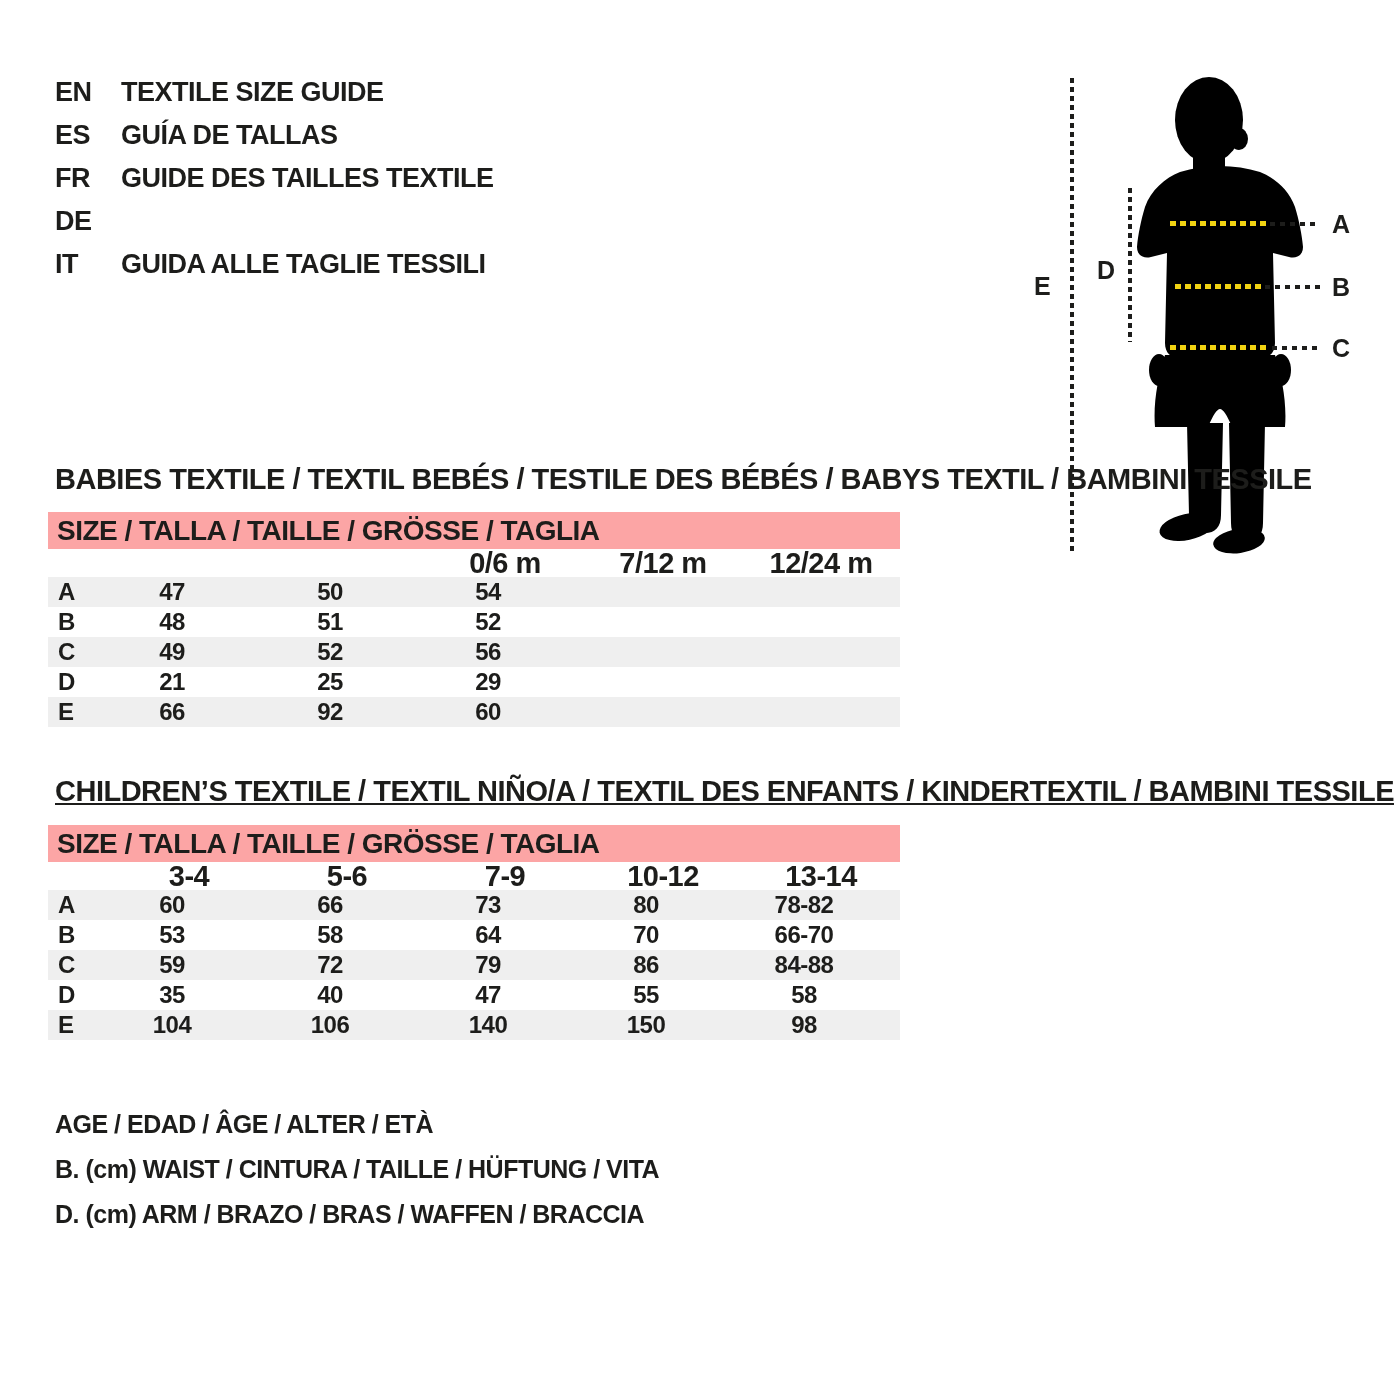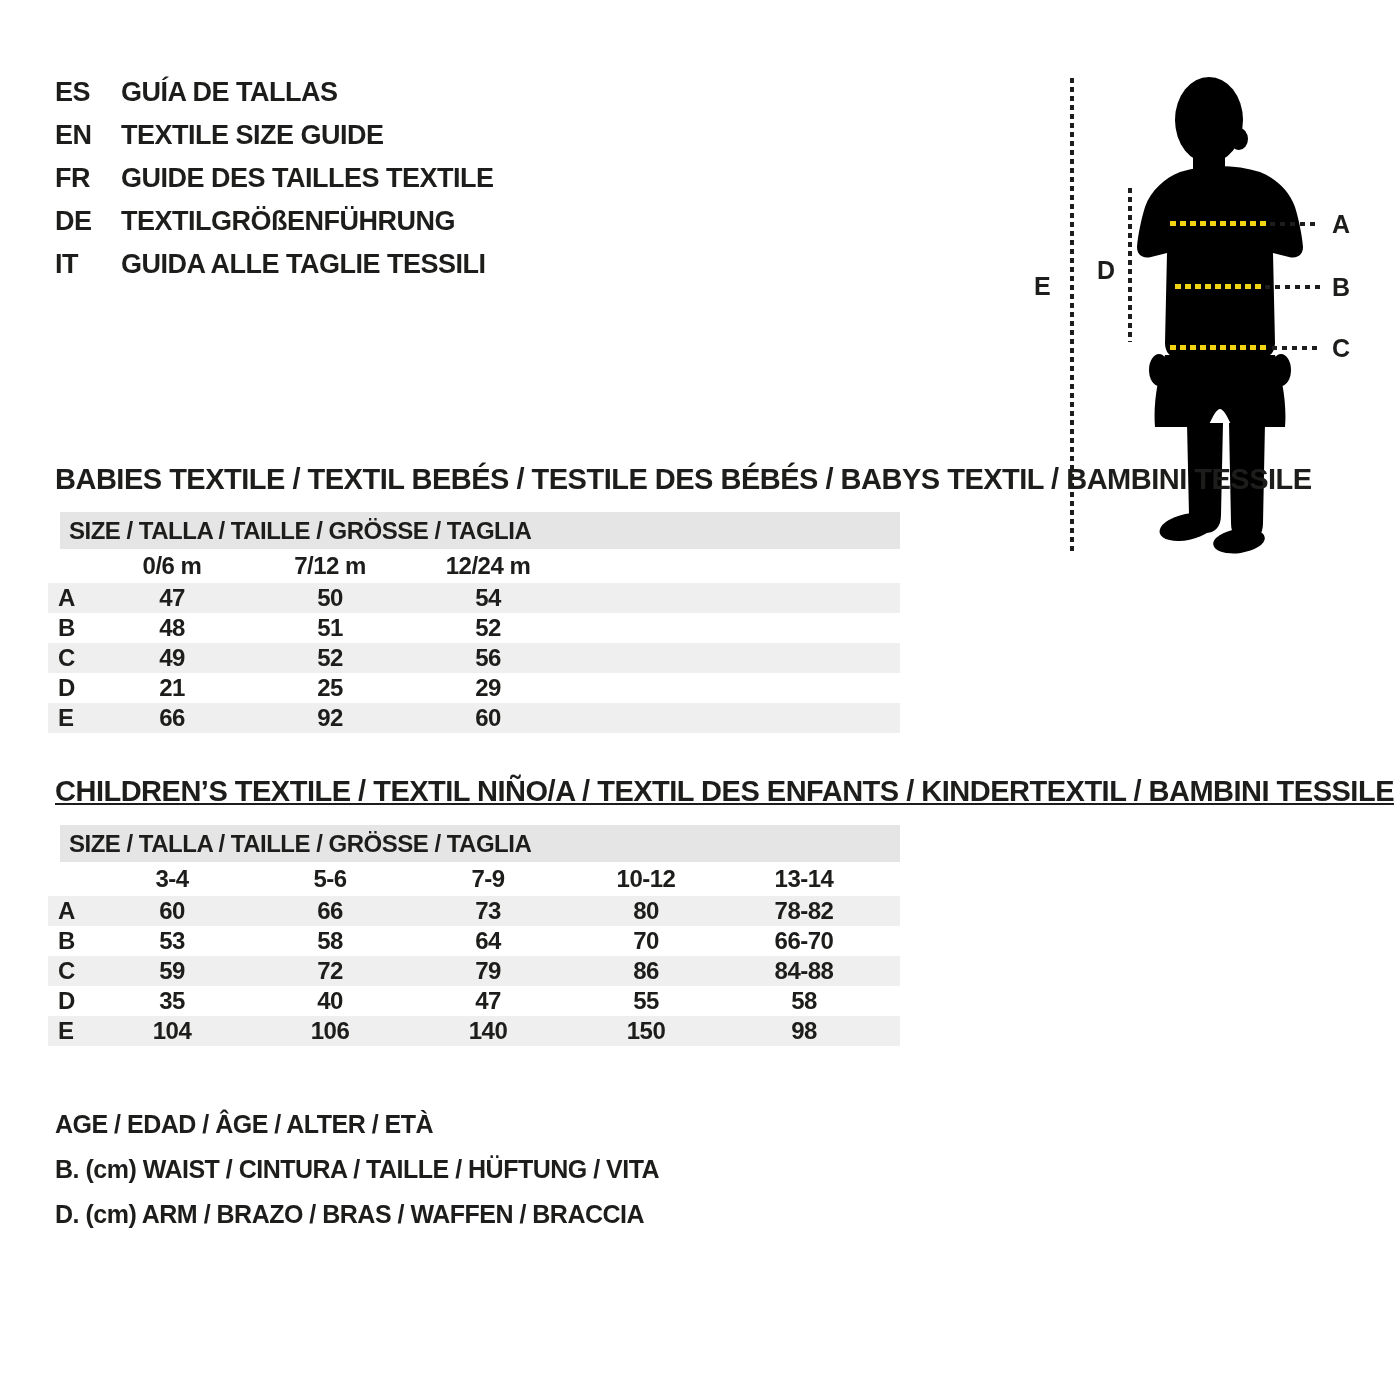--- a/index.html
+++ b/index.html
@@ -12,22 +12,22 @@
   
   .lang-list{position:absolute;left:55px;top:76px;}
   .lang-row{display:flex;height:32px;margin-bottom:11px;align-items:center;font-size:27px;}
   .lang-code{width:66px;}
 
   
   .section-heading{position:absolute;left:55px;font-size:29px;}
 
   
   .size-table{position:absolute;left:48px;width:852px;}
-  .size-head{height:37px;background:#e5e5e5;display:flex;align-items:center;padding-left:9px;box-sizing:border-box;font-size:24px;margin-left:12px;}
-  .cols-row{display:flex;height:34px;align-items:center;font-size:24px;}
+  .size-head{height:37px;background:#fca5a5;display:flex;align-items:center;padding-left:9px;box-sizing:border-box;font-size:28px;}
+  .cols-row{display:flex;height:28px;align-items:center;font-size:29px;justify-content:flex-end;}
   .trow{display:flex;height:30px;align-items:center;font-size:24px;}
   .trow.striped{background:#efefef;}
   .cell-label{width:45px;padding-left:10px;box-sizing:border-box;}
   .cell{width:158px;text-align:center;}
 
   
   .legend{position:absolute;left:55px;top:1102px;}
   .legend-line{height:45px;display:flex;align-items:center;font-size:25px;}
 
   
@@ -37,34 +37,33 @@
   .fig-label{position:absolute;font-size:25px;font-weight:700;}
   .silhouette{position:absolute;left:1135px;top:75px;width:170px;height:480px;}
 </style>
 </head>
 <body>
 
 <div class="canvas">
 
   <div class="lang-list">
     <div class="lang-row t">
+      <span class="lang-code">EN</span>
+      <span>TEXTILE SIZE GUIDE</span>
+    </div>
+    <div class="lang-row t">
       <span class="lang-code">ES</span>
       <span>GUÍA DE TALLAS</span>
     </div>
     <div class="lang-row t">
-      <span class="lang-code">EN</span>
-      <span>TEXTILE SIZE GUIDE</span>
-    </div>
-    <div class="lang-row t">
       <span class="lang-code">FR</span>
       <span>GUIDE DES TAILLES TEXTILE</span>
     </div>
     <div class="lang-row t">
       <span class="lang-code">DE</span>
-      <span>TEXTILGRÖßENFÜHRUNG</span>
     </div>
     <div class="lang-row t">
       <span class="lang-code">IT</span>
       <span>GUIDA ALLE TAGLIE TESSILI</span>
     </div>
   </div>
 
   <div class="vdots" style="left:1070px;top:78px;height:476px;"></div>
   <div class="vdots" style="left:1128px;top:188px;height:154px;"></div>
   <span class="fig-label" style="left:1034px;top:272px;">E</span>

